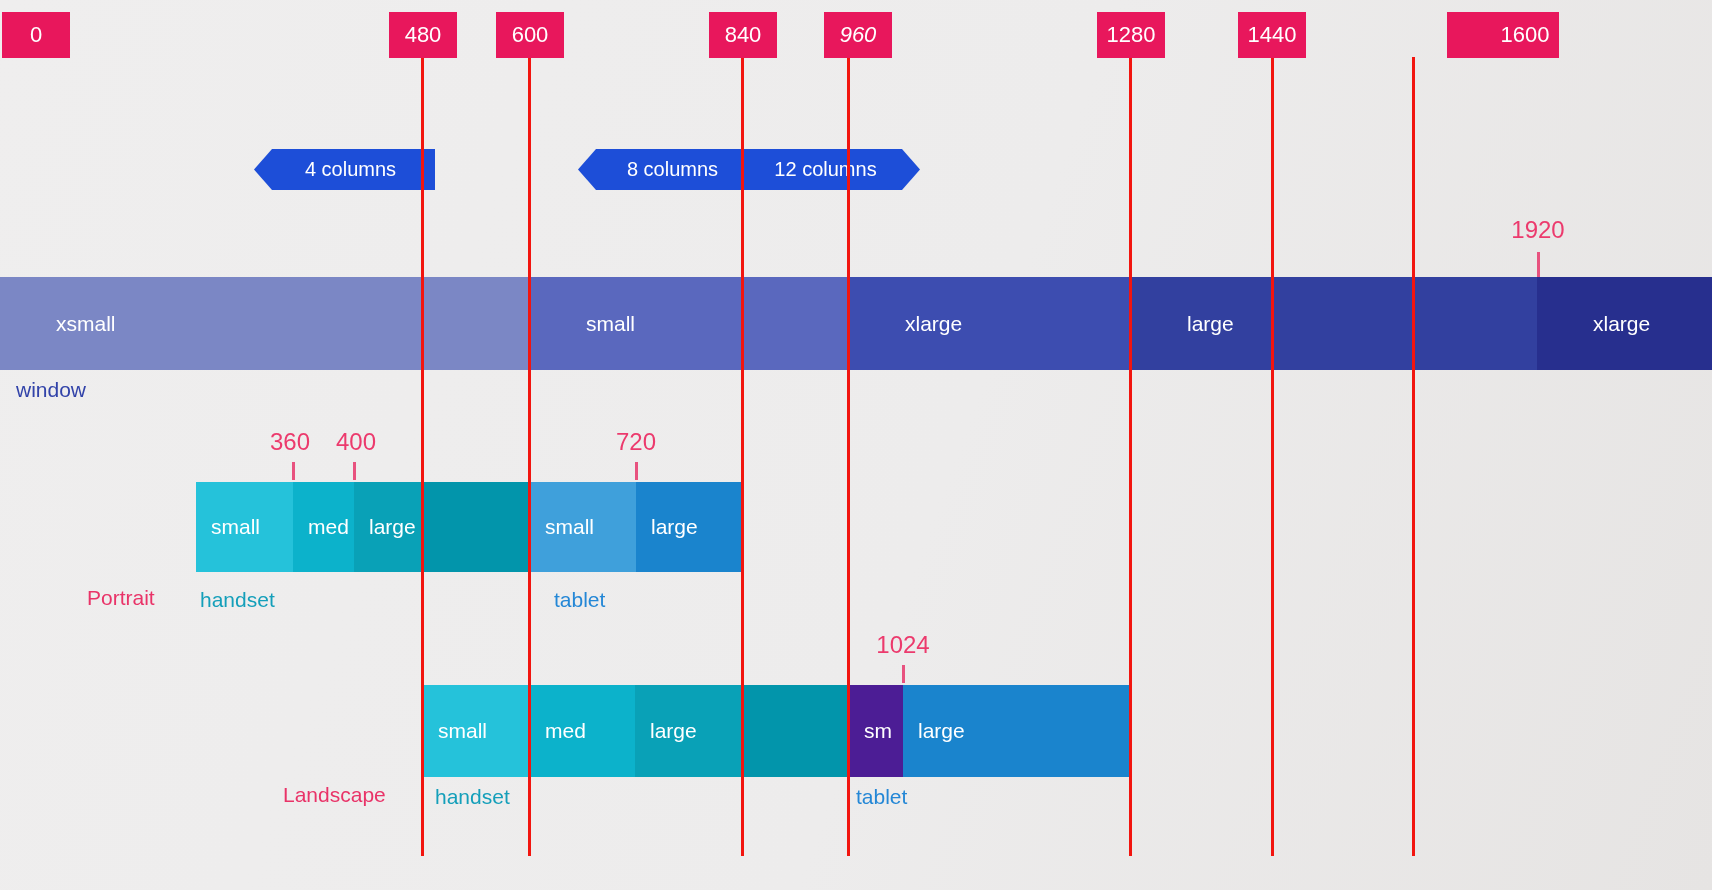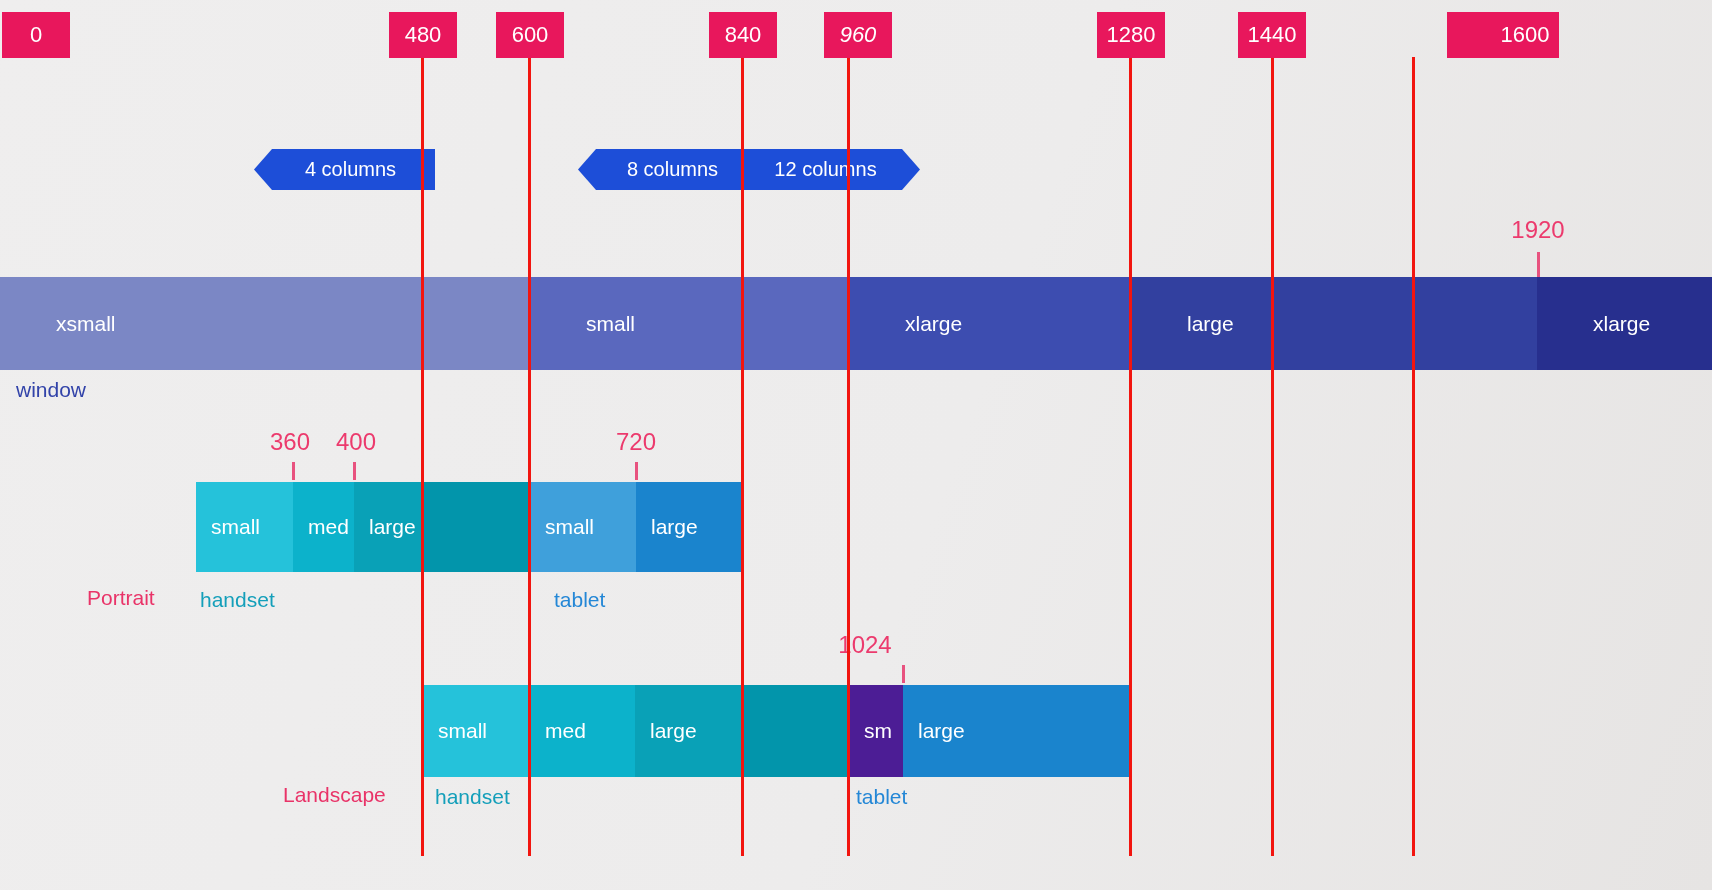--- a/index.html
+++ b/index.html
@@ -98,21 +98,21 @@
       <span>small</span>
     </div>
   <div class="seg p-bar" style="left:636px;width:107px;background:#1a84cd;">
       <span>large</span>
     </div>
 
   <div class="caption cap-pink" style="left:87px;top:586px;">Portrait</div>
   <div class="caption cap-teal" style="left:200px;top:588px;">handset</div>
   <div class="caption cap-blue" style="left:554px;top:588px;">tablet</div>
 
-  <div class="marker-label" style="left:865px;top:631px;">1024</div>
+  <div class="marker-label" style="left:903px;top:631px;">1024</div>
   <div class="marker-tick" style="left:903px;top:665px;height:18px;"></div>
 
   <div class="seg l-bar" style="left:423px;width:107px;background:#25c2da;">
       <span>small</span>
     </div>
   <div class="seg l-bar" style="left:530px;width:105px;background:#0cb2cb;">
       <span>med</span>
     </div>
   <div class="seg l-bar" style="left:635px;width:108px;background:#09a1b7;">
       <span>large</span>

